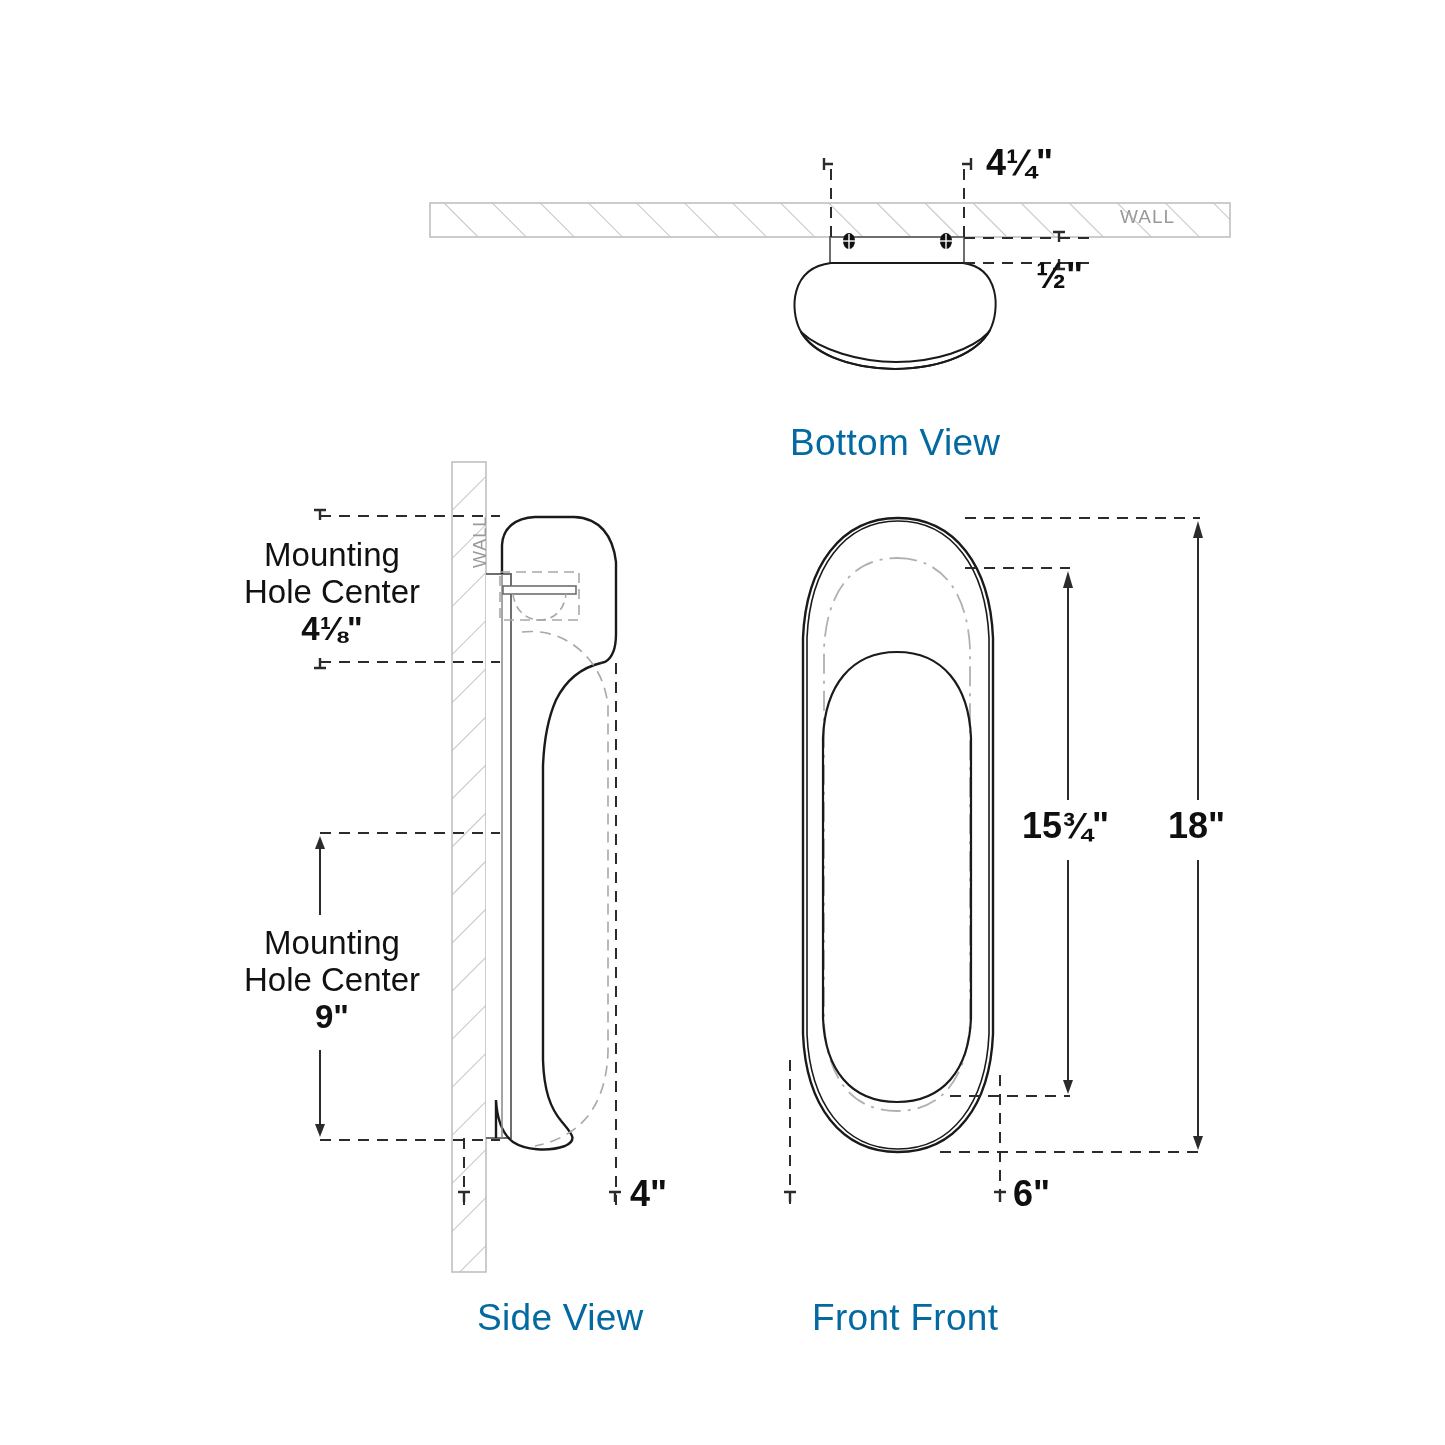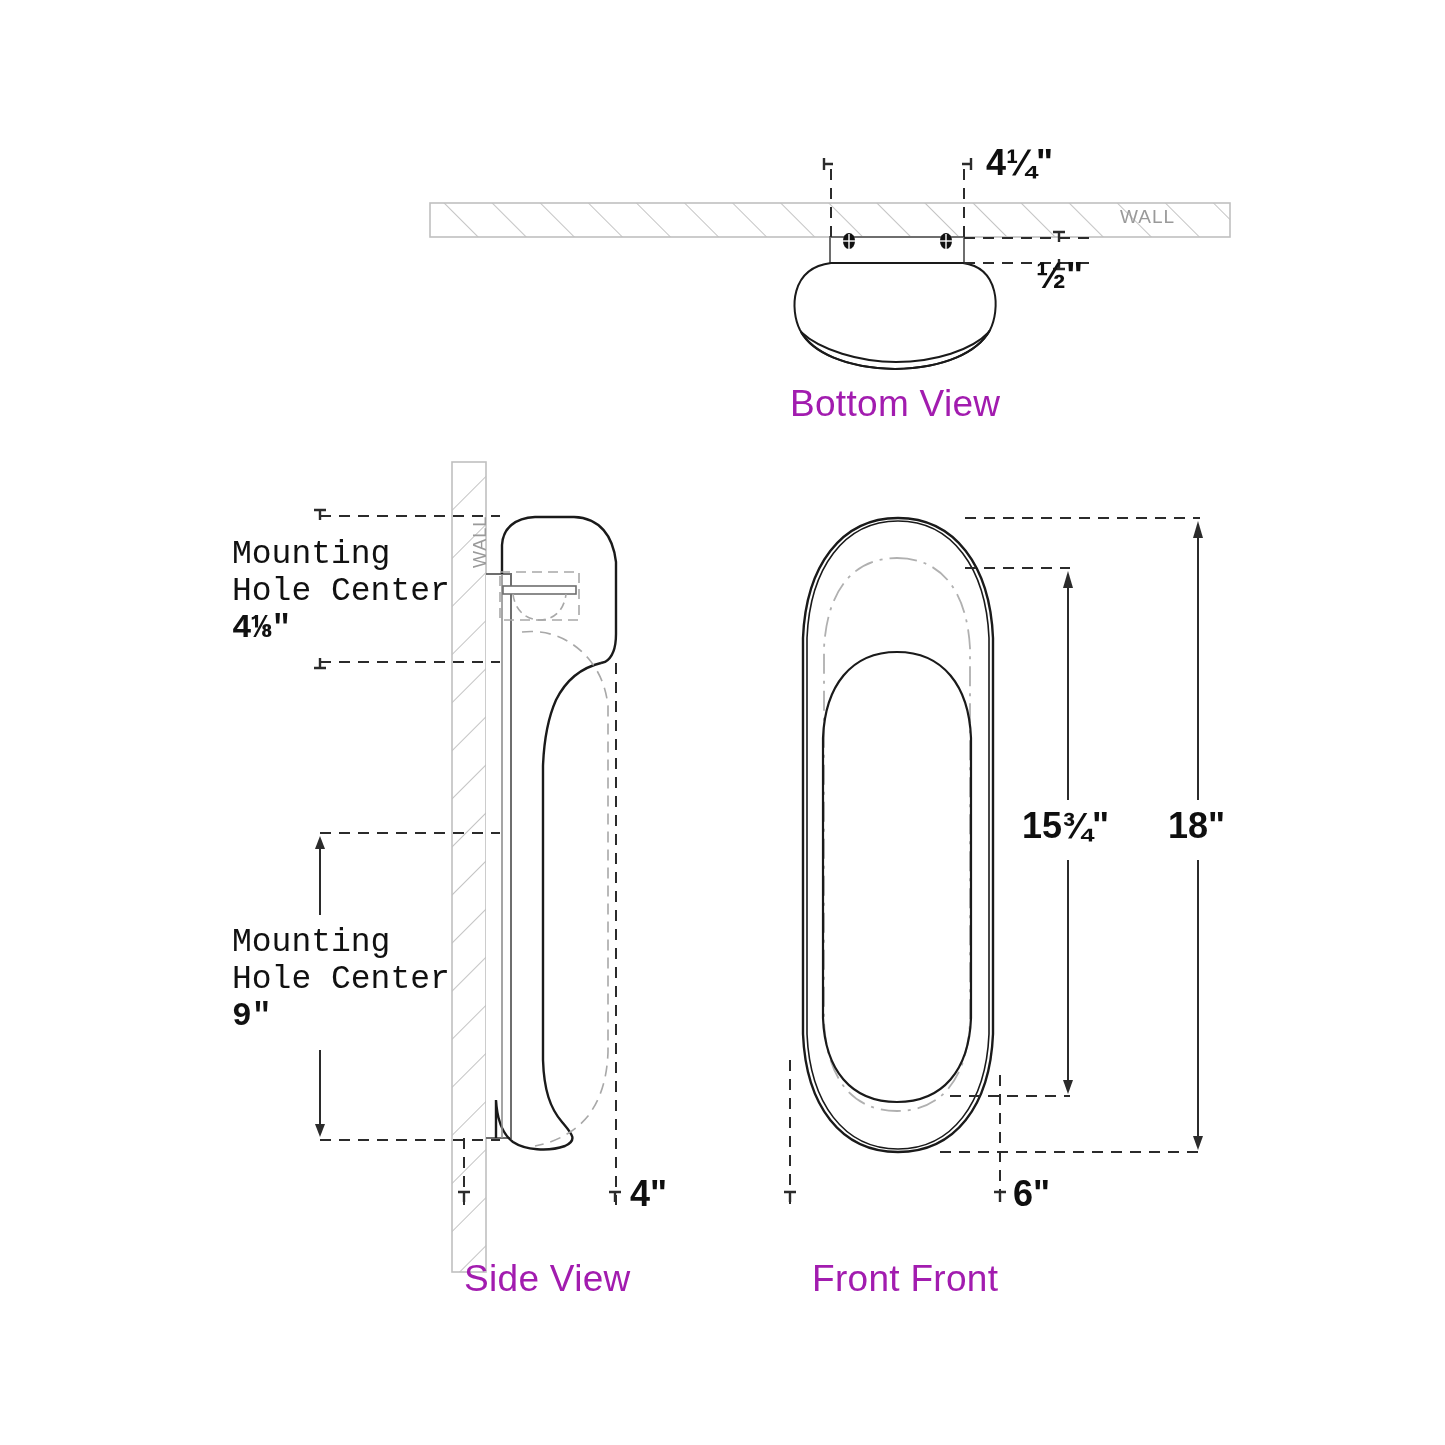--- a/index.html
+++ b/index.html
@@ -26,37 +26,39 @@
     left: 0; top: 0;
     width: 1445px;
     height: 1445px;
     display: block;
   }
   .view-label {
     position: absolute;
     font-family: "Liberation Sans", sans-serif;
     font-size: 37px;
     font-weight: 400;
-    color: #a21caf;
+    color: #0369a1;
     letter-spacing: 0.3px;
     white-space: nowrap;
+    margin-top: 39px;
   }
   .dim-text {
     position: absolute;
     font-family: "Liberation Sans", sans-serif;
     font-weight: 700;
     color: #0f0f0f;
     white-space: nowrap;
   }
   .note-text {
     position: absolute;
-    font-family: Liberation Mono, monospace;
+    font-family: Liberation Sans, sans-serif;
     font-weight: 400;
     color: #111;
     white-space: nowrap;
+    text-align: center;
     line-height: 1.12;
   }
   .note-text .val {
     font-weight: 700;
     display: block;
   }
   .wall-word {
     position: absolute;
     font-family: "Liberation Sans", sans-serif;
     font-size: 19px;
@@ -294,21 +296,21 @@
   </div>
 
   <div class="note-text" style="left:232px; top:925px; width:200px; font-size:33px;">
     <span>Mounting</span>
     <span style="display:block">Hole Center</span>
     <span class="val">9"</span>
   </div>
 
   <div class="dim-text" style="left:630px; top:1173px; font-size:36px;">4"</div>
 
-  <div class="view-label" style="left:464px; top:1258px;">Side View</div>
+  <div class="view-label" style="left:477px; top:1258px;">Side View</div>
 
   <div class="dim-text" style="left:1022px; top:805px; font-size:36px;">15¾"</div>
 
   <div class="dim-text" style="left:1168px; top:805px; font-size:36px;">18"</div>
 
   <div class="dim-text" style="left:1013px; top:1173px; font-size:36px;">6"</div>
 
   <div class="view-label" style="left:812px; top:1258px;">Front Front</div>
 
 </div>

